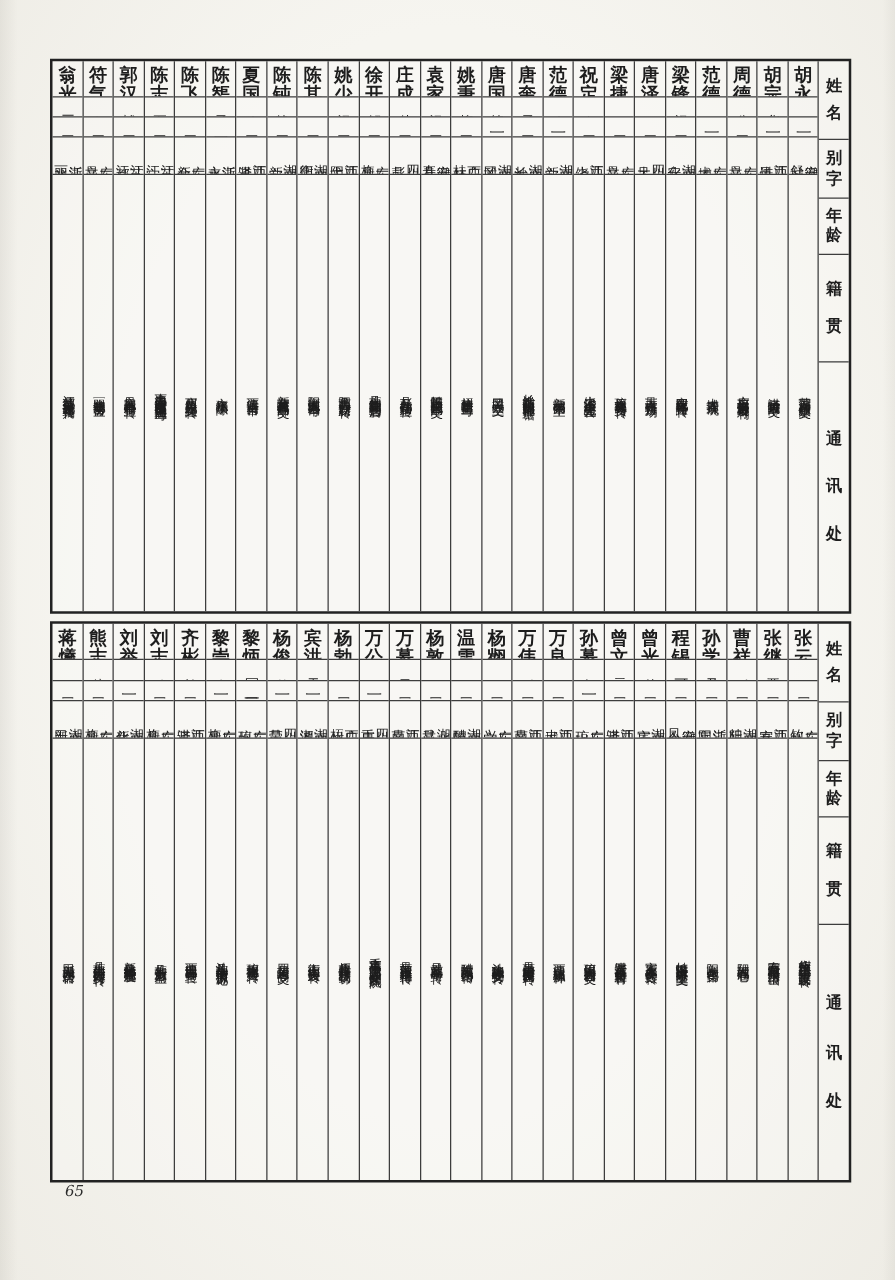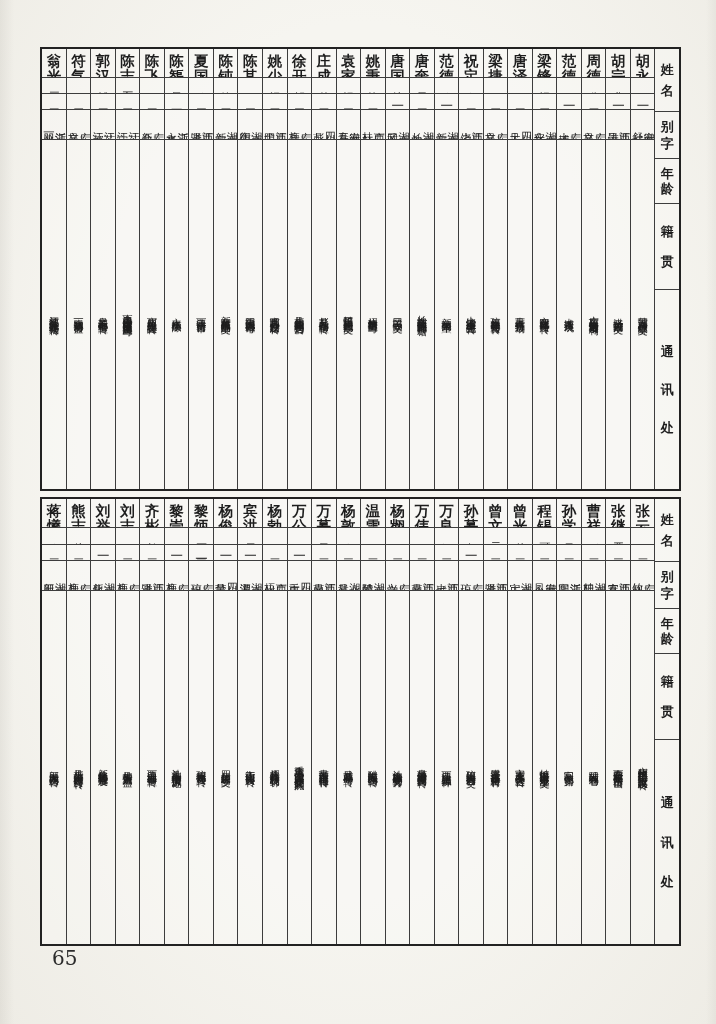--- a/index.html
+++ b/index.html
@@ -57,22 +57,22 @@
   .aliascell .v{font-size:11px;letter-spacing:2px;}
   .agecell .v{font-size:12.5px;letter-spacing:3px;}
   .nativecell .v{font-size:11px;line-height:11.5px;letter-spacing:1.5px;white-space:pre-line;}
   .cell.address .v{
     height:calc(100% - 7px);
     font-size:10px;line-height:11px;letter-spacing:0.8px;
     white-space:normal;
   }
   .page-number{
     position:absolute;left:52px;top:946px;
-    font-family:"DejaVu Serif",serif;
-    font-size:20px;color:#2b2b2b;
+    font-family:"DejaVu Serif",serif;font-style:italic;
+    font-size:12px;color:#2b2b2b;
   }
 </style>
 </head>
 <body>
 
 <div class="page">
   <div class="scan-table t-top">
       <div class="col">
         <div class="cell charcol hlabel h-name">
           <span>姓</span>

